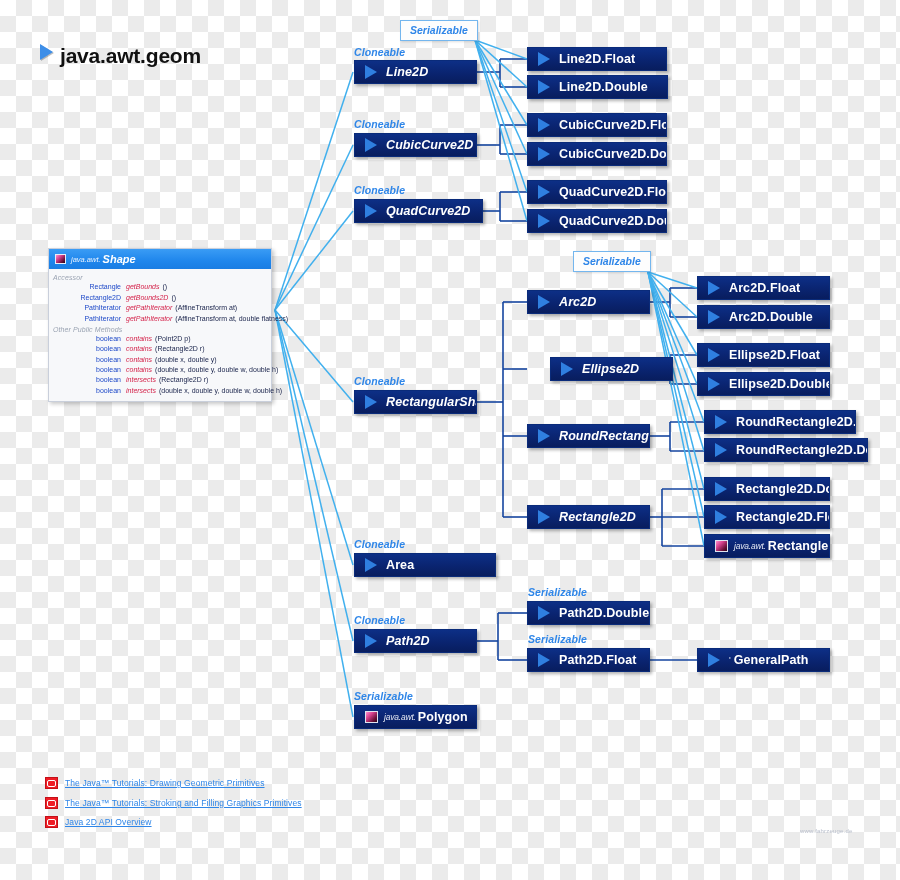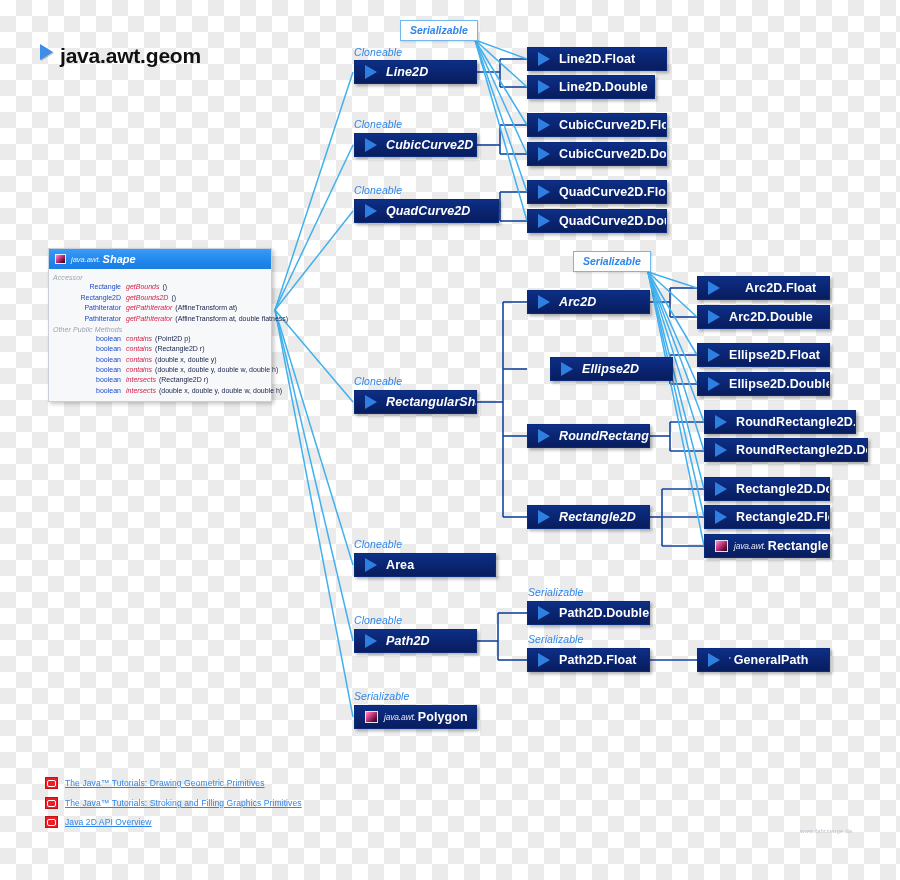--- a/index.html
+++ b/index.html
@@ -67,21 +67,21 @@
     color:#e3e8f5;font-size:8.5px;font-weight:normal;font-style:italic;
     margin-right:2px;letter-spacing:-.2px;
   }
   .node .pre{
     color:#dfe6f7;font-size:9px;margin-right:3px;
   }
 
   
   .iflabel{
     position:absolute;
-    color:#2f86e8;font-size:10.5px;font-weight:normal;font-style:italic;
+    color:#2f86e8;font-size:10.5px;font-weight:bold;font-style:italic;
     letter-spacing:.1px;white-space:nowrap;
   }
   
   .ifbox{
     position:absolute;
     background:#fdfdfd;
     border:1.5px solid #74b6ee;
     color:#2f86e8;font-size:10.5px;font-weight:bold;font-style:italic;
     padding:3px 9px 4px 9px;
     box-shadow:1px 1px 2px rgba(0,0,0,.12);
@@ -326,21 +326,21 @@
   </div>
 
   <div class="node abstract" style="left:354px;top:60px;width:123px;">
     <span class="tri"></span>
     <span class="lbl">Line2D</span>
   </div>
   <div class="node abstract" style="left:354px;top:133px;width:123px;">
     <span class="tri"></span>
     <span class="lbl">CubicCurve2D</span>
   </div>
-  <div class="node abstract" style="left:354px;top:199px;width:145px;">
+  <div class="node abstract" style="left:354px;top:199px;width:129px;">
     <span class="tri"></span>
     <span class="lbl">QuadCurve2D</span>
   </div>
   <div class="node abstract" style="left:354px;top:390px;width:123px;">
     <span class="tri"></span>
     <span class="lbl">RectangularShape</span>
   </div>
   <div class="node" style="left:354px;top:553px;width:142px;">
     <span class="tri"></span>
     <span class="lbl">Area</span>
@@ -352,21 +352,21 @@
   <div class="node" style="left:354px;top:705px;width:123px;">
     <span class="sq"></span>
     <span class="pkg">java.awt.</span>
     <span class="lbl">Polygon</span>
   </div>
 
   <div class="node" style="left:527px;top:47px;width:140px;">
     <span class="tri"></span>
     <span class="lbl">Line2D.Float</span>
   </div>
-  <div class="node" style="left:527px;top:75px;width:128px;">
+  <div class="node" style="left:527px;top:75px;width:141px;">
     <span class="tri"></span>
     <span class="lbl">Line2D.Double</span>
   </div>
   <div class="node" style="left:527px;top:113px;width:140px;">
     <span class="tri"></span>
     <span class="lbl">CubicCurve2D.Float</span>
   </div>
   <div class="node" style="left:527px;top:142px;width:140px;">
     <span class="tri"></span>
     <span class="lbl">CubicCurve2D.Double</span>
@@ -399,21 +399,21 @@
 
   <div class="node" style="left:527px;top:601px;width:123px;">
     <span class="tri"></span>
     <span class="lbl">Path2D.Double</span>
   </div>
   <div class="node" style="left:527px;top:648px;width:123px;">
     <span class="tri"></span>
     <span class="lbl">Path2D.Float</span>
   </div>
 
-  <div class="node" style="left:697px;top:276px;width:133px;gap:16px;">
+  <div class="node" style="left:697px;top:276px;width:133px;">
     <span class="tri"></span>
     <span class="lbl">Arc2D.Float</span>
   </div>
   <div class="node" style="left:697px;top:305px;width:133px;">
     <span class="tri"></span>
     <span class="lbl">Arc2D.Double</span>
   </div>
   <div class="node" style="left:697px;top:343px;width:133px;">
     <span class="tri"></span>
     <span class="lbl">Ellipse2D.Float</span>

